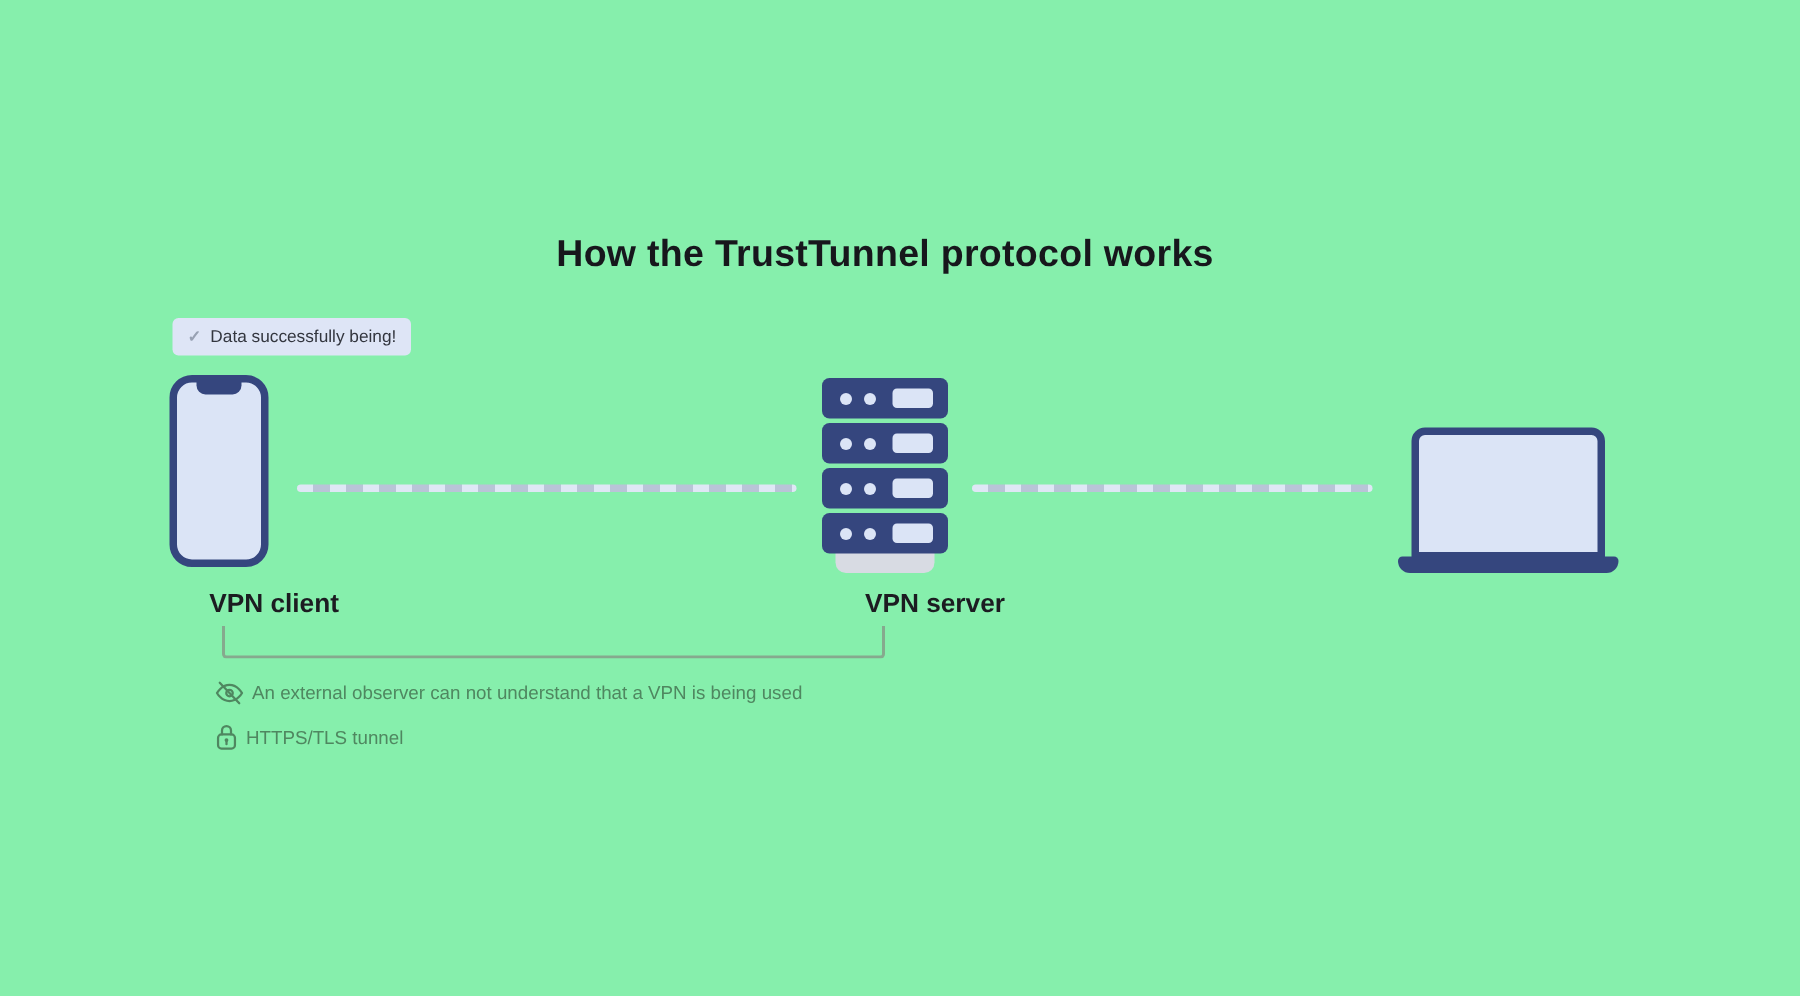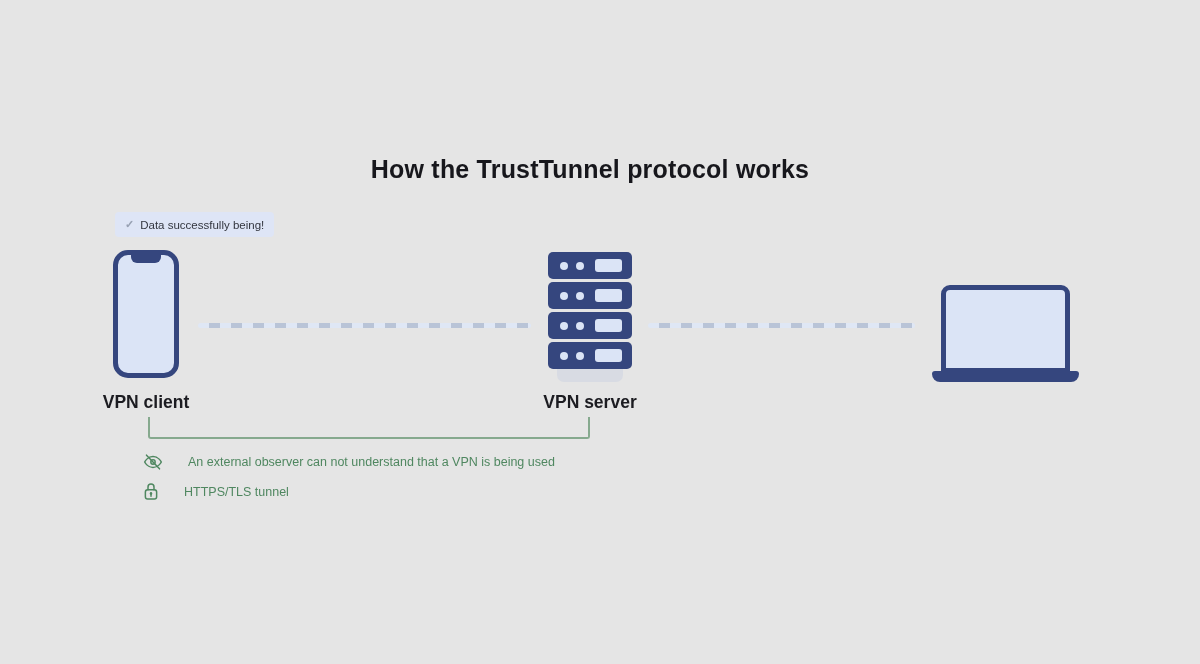--- a/index.html
+++ b/index.html
@@ -1,17 +1,17 @@
 <!DOCTYPE html>
 <html style="--navy: #35467e; --fill-light: #dbe4f6; --gray-base: #d8dbe3; --badge-bg: #dee5f6; --badge-text: #33363f; --check-color: #98a1b3; --dash-dark: #b9c4d7; --dash-light: #dfe7f5; --green-text: #4f8760; --green-bracket: #86a98e; --title-color: #17171c; --label-color: #1c1c21;"><head>
 <meta charset="utf-8">
 <style>
   html,body{margin:0;padding:0;background:#ffffff;}
   .stage{
-    position:relative;width:1200px;height:664px;background:#e5e5e5;overflow:hidden;
+    position:relative;width:1200px;height:664px;background:#86efac;overflow:hidden;
     font-family:"Liberation Sans", sans-serif;
   }
   .title{
     position:absolute;left:0;top:155px;width:1180px;margin:0;
     text-align:center;font-size:25px;font-weight:700;letter-spacing:.2px;
     color:var(--title-color,#17171c);
   }
   
   .badge{
     position:absolute;left:115px;top:212px;height:25px;
@@ -68,35 +68,35 @@
     position:absolute;left:9px;top:0;width:129px;height:88px;box-sizing:border-box;
     border:5px solid var(--navy,#35467e);border-radius:9px 9px 2px 2px;
     background:var(--fill-light,#dbe4f6);
   }
   .laptop .deck{
     position:absolute;left:0;top:86px;width:147px;height:11px;
     background:var(--navy,#35467e);border-radius:3px 3px 8px 8px;
   }
   
   .node-label{
-    position:absolute;top:392px;width:160px;text-align:center;
+    position:absolute;top:392px;width:160px;text-align:right;
     font-size:17.5px;font-weight:700;color:var(--label-color,#1c1c21);
   }
   .label-client{left:66px;} .label-server{left:510px;} .label-website{left:925px;}
   
   .bracket{
     position:absolute;left:148px;top:417px;width:442px;height:22px;box-sizing:border-box;
     border-left:2px solid var(--green-bracket,#86a98e);
     border-right:2px solid var(--green-bracket,#86a98e);
     border-bottom:2px solid var(--green-bracket,#86a98e);
     border-radius:0 0 3px 3px;
   }
   
   .note{
-    position:absolute;left:142px;display:flex;align-items:center;gap:24px;
+    position:absolute;left:142px;display:flex;align-items:center;gap:4px;
     color:var(--green-text,#4f8760);font-size:12.5px;font-weight:500;
   }
   .note-observer{top:452px;}
   .note-tunnel{top:481px;text-align:right;}
   .note svg{flex:0 0 auto;display:block;}
 </style>
 </head>
 <body>
 
 <div class="stage">

